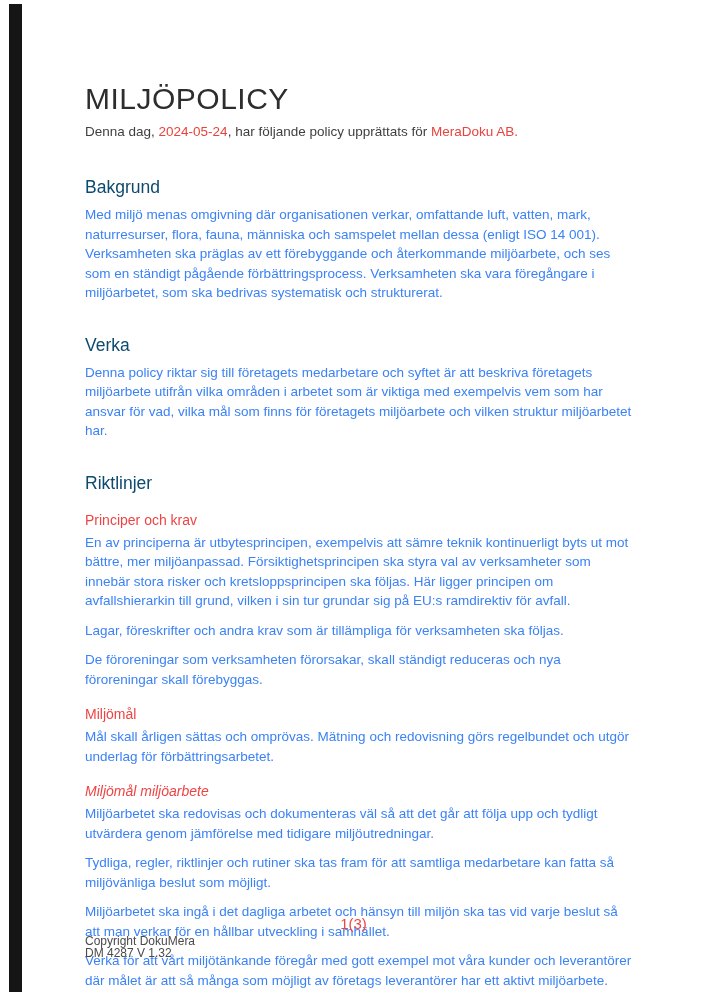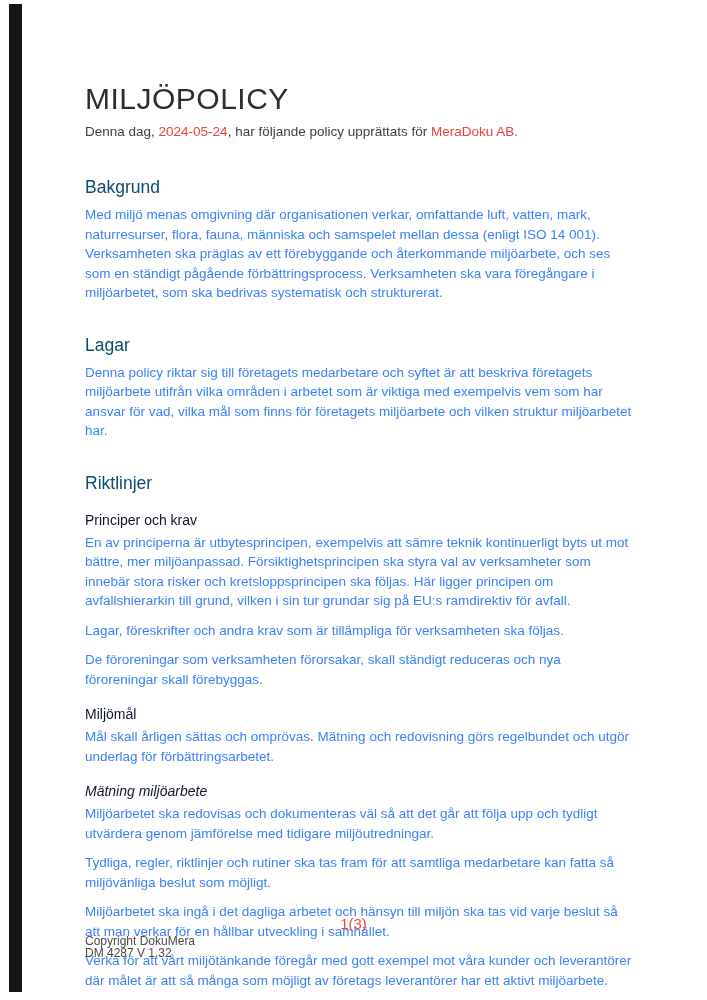--- a/index.html
+++ b/index.html
@@ -54,21 +54,21 @@
     color: #0c4a6e;
     margin: 30px 0 0 0;
   }
   .h2.first {
     margin-top: 34px;
   }
   .sub {
     font-size: 14px;
     line-height: 19px;
     font-weight: 500;
-    color: #0f172a;
+    color: #ef4444;
     margin: 16px 0 0 0;
   }
   .sub.italic {
     font-style: italic;
     font-weight: 500;
   }
   .para {
     font-size: 13.5px;
     line-height: 19.5px;
     color: #3b82f6;
@@ -103,34 +103,34 @@
 
   <div class="content">
 
     <h1 class="doc-title">MILJÖPOLICY</h1>
 
     <p class="intro"><span>Denna dag, </span><span class="red">2024-05-24</span><span>, har följande policy upprättats för </span><span class="red">MeraDoku AB.</span></p>
 
     <h2 class="h2 first">Bakgrund</h2>
     <p class="para">Med miljö menas omgivning där organisationen verkar, omfattande luft, vatten, mark, naturresurser, flora, fauna, människa och samspelet mellan dessa (enligt ISO 14 001). Verksamheten ska präglas av ett förebyggande och återkommande miljöarbete, och ses som en ständigt pågående förbättringsprocess. Verksamheten ska vara föregångare i miljöarbetet, som ska bedrivas systematisk och strukturerat.</p>
 
-    <h2 class="h2">Lagar</h2>
+    <h2 class="h2">Verka</h2>
     <p class="para">Denna policy riktar sig till företagets medarbetare och syftet är att beskriva företagets miljöarbete utifrån vilka områden i arbetet som är viktiga med exempelvis vem som har ansvar för vad, vilka mål som finns för företagets miljöarbete och vilken struktur miljöarbetet har.</p>
 
     <h2 class="h2">Riktlinjer</h2>
 
     <h3 class="sub">Principer och krav</h3>
     <p class="para">En av principerna är utbytesprincipen, exempelvis att sämre teknik kontinuerligt byts ut mot bättre, mer miljöanpassad. Försiktighetsprincipen ska styra val av verksamheter som innebär stora risker och kretsloppsprincipen ska följas. Här ligger principen om avfallshierarkin till grund, vilken i sin tur grundar sig på EU:s ramdirektiv för avfall.</p>
     <p class="para">Lagar, föreskrifter och andra krav som är tillämpliga för verksamheten ska följas.</p>
     <p class="para">De föroreningar som verksamheten förorsakar, skall ständigt reduceras och nya föroreningar skall förebyggas.</p>
 
     <h3 class="sub">Miljömål</h3>
     <p class="para">Mål skall årligen sättas och omprövas. Mätning och redovisning görs regelbundet och utgör underlag för förbättringsarbetet.</p>
 
-    <h3 class="sub italic">Mätning miljöarbete</h3>
+    <h3 class="sub italic">Miljömål miljöarbete</h3>
     <p class="para">Miljöarbetet ska redovisas och dokumenteras väl så att det går att följa upp och tydligt utvärdera genom jämförelse med tidigare miljöutredningar.</p>
     <p class="para">Tydliga, regler, riktlinjer och rutiner ska tas fram för att samtliga medarbetare kan fatta så miljövänliga beslut som möjligt.</p>
     <p class="para">Miljöarbetet ska ingå i det dagliga arbetet och hänsyn till miljön ska tas vid varje beslut så att man verkar för en hållbar utveckling i samhället.</p>
     <p class="para">Verka för att vårt miljötänkande föregår med gott exempel mot våra kunder och leverantörer där målet är att så många som möjligt av företags leverantörer har ett aktivt miljöarbete.</p>
 
   </div>
 
   <div class="page-number">1(3)</div>
 
   <div class="copyright">

